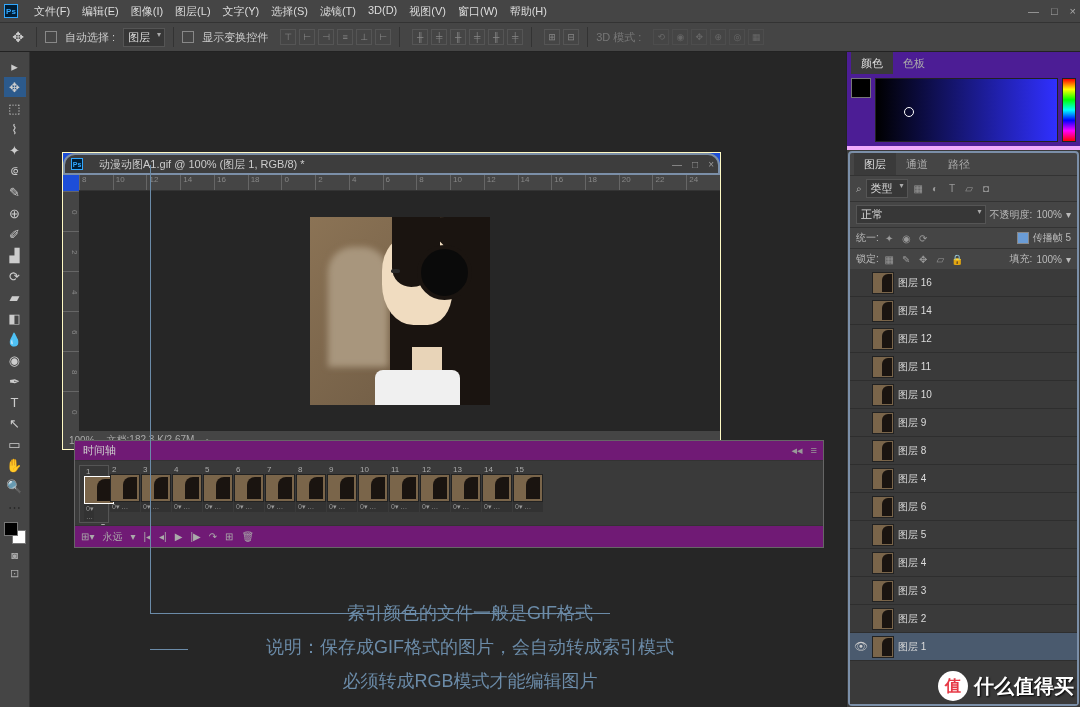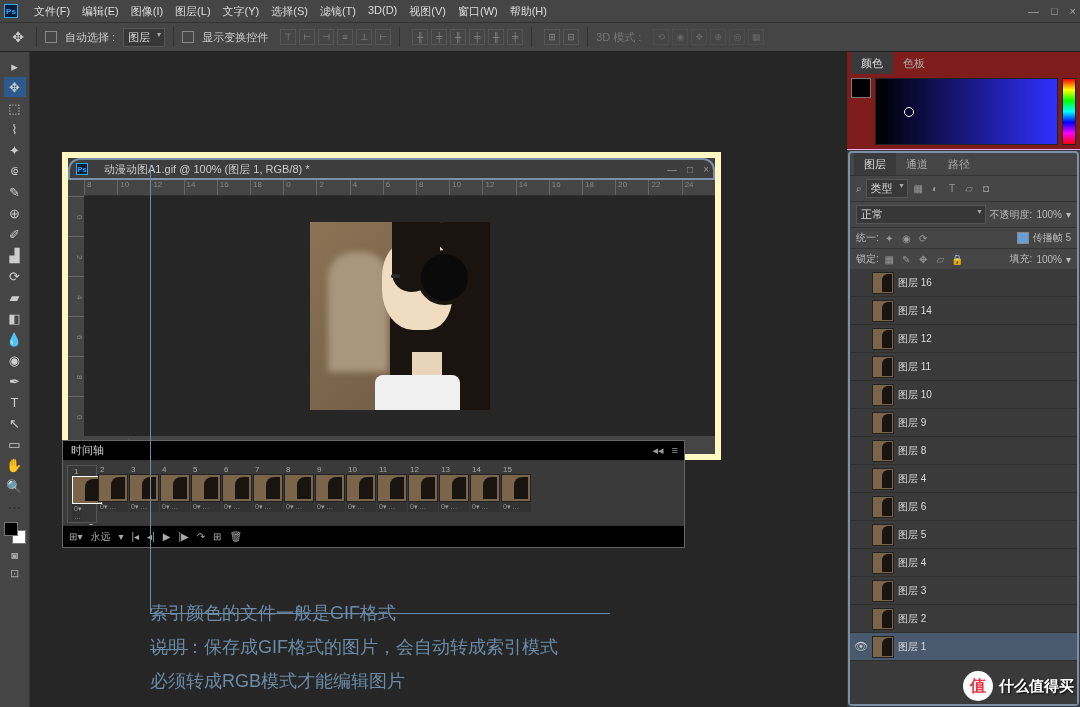--- a/index.html
+++ b/index.html
@@ -21,76 +21,76 @@
 .main{display:flex;height:655px}
 .toolbar{width:30px;background:#454545;border-right:1px solid #333;display:flex;flex-direction:column;align-items:center;padding-top:4px;gap:1px}
 .tool{width:22px;height:20px;display:flex;align-items:center;justify-content:center;color:#ccc;cursor:pointer;font-size:13px}
 .tool.active{background:#2c5a8c}
 .tool.black{color:#222}
 .color-swatch{width:22px;height:22px;position:relative;margin-top:4px}
 .color-swatch .fg{width:14px;height:14px;background:#000;border:1px solid #777;position:absolute;top:0;left:0}
 .color-swatch .bg{width:14px;height:14px;background:#fff;border:1px solid #777;position:absolute;bottom:0;right:0}
 .mini{width:14px;height:14px;display:flex;align-items:center;justify-content:center;font-size:11px;margin-top:3px;color:#aaa}
 .canvas-area{flex:1;background:#262626;position:relative;overflow:hidden}
-.doc-window{position:absolute;left:32px;top:100px;width:659px;background:#404040;border:6px solid #fef9c3}
+.doc-window{position:absolute;left:32px;top:100px;width:659px;background:#1d4ed8;border:1px solid #fef9c3}
 .doc-title{height:22px;background:#3d3d3d;display:flex;align-items:center;padding-left:6px;gap:6px;border:2px solid #7b8fa8;border-radius:12px 12px 0 0}
 .doc-title .wc{position:absolute;right:6px;display:flex;gap:10px;color:#999;font-size:10px}
 .ruler-h{height:16px;background:#454545;border-bottom:1px solid #333;position:relative;font-size:8px;color:#888;margin-left:16px;display:flex}
 .ruler-h span{flex:1;border-left:1px solid #666;padding-left:2px}
 .doc-body{display:flex;height:240px}
 .ruler-v{width:16px;background:#454545;display:flex;flex-direction:column;font-size:8px;color:#888}
 .ruler-v span{flex:1;border-top:1px solid #666;padding-top:2px;writing-mode:vertical-rl;text-align:center}
 .viewport{flex:1;background:#262626;display:flex;align-items:center;justify-content:center}
 .anime{width:180px;height:188px;background:linear-gradient(135deg,#8b7355 0%,#6b5842 100%);position:relative;overflow:hidden}
 .anime .bg-fig{width:60px;height:120px;background:#a8967d;position:absolute;left:18px;top:30px;filter:blur(3px);border-radius:25px 25px 0 0}
 .anime .face{width:70px;height:90px;background:#f0dcc0;position:absolute;right:38px;top:18px;border-radius:40% 40% 35% 45%}
 .anime .hair{width:110px;height:190px;background:#1a1410;position:absolute;right:-10px;top:0;border-radius:55px 0 0 0}
 .anime .hp{width:55px;height:55px;border:4px solid #1a1410;border-radius:50%;position:absolute;right:18px;top:28px;background:#0a0a0a}
 .anime .bang{width:48px;height:70px;background:#1a1410;position:absolute;right:50px;top:0;border-radius:0 0 30px 20px}
 .anime .eye{width:9px;height:4px;background:#2a2a2a;position:absolute;right:90px;top:52px;border-radius:40%}
 .anime .neck{width:30px;height:34px;background:#e8d4b8;position:absolute;right:48px;bottom:24px}
 .anime .collar{width:85px;height:35px;background:#f0f0f0;position:absolute;right:30px;bottom:0;border-radius:8px 8px 0 0}
 .doc-status{height:18px;background:#454545;display:flex;align-items:center;padding-left:6px;gap:12px;font-size:10px;color:#aaa}
-.timeline-panel{position:absolute;left:32px;top:388px;width:623px;background:#000000;border:1px solid #666}
+.timeline-panel{position:absolute;left:44px;top:388px;width:750px;background:#701a75;border:1px solid #666}
 .tl-header{height:20px;display:flex;align-items:center;padding:0 8px;font-size:11px;border-bottom:1px solid #333;position:relative}
 .tl-header .tc{position:absolute;right:6px;display:flex;gap:8px;color:#999}
 .tl-frames{display:flex;padding:4px 4px 2px;gap:1px;background:#3a3a3a;overflow-x:auto}
 .frame{width:30px;flex-shrink:0}
 .frame .num{font-size:8px;color:#aaa;padding-left:2px}
 .frame .thumb{width:30px;height:28px;background:#7a654a;border:1px solid #222;position:relative}
 .frame.sel .thumb{border:1px solid #fff}
 .frame .thumb::after{content:"";position:absolute;right:2px;top:2px;width:14px;height:22px;background:#1a1410;border-radius:8px 0 0 0}
 .frame .time{font-size:7px;color:#999;padding:1px 2px;background:#323232}
 .tl-controls{height:22px;display:flex;align-items:center;padding:0 6px;gap:8px;border-top:1px solid #333;font-size:10px;color:#aaa}
 .tl-controls span{cursor:pointer}
-.annotations{position:absolute;left:120px;top:544px;width:640px;text-align:left;color:#6b8ba8;font-family:"SimSun","Microsoft YaHei";font-size:18px;line-height:34px}
+.annotations{position:absolute;left:120px;top:544px;width:640px;text-align:center;color:#6b8ba8;font-family:"SimSun","Microsoft YaHei";font-size:18px;line-height:34px}
 .ann-line{position:absolute;background:#6b8ba8}
 .right-panels{width:234px;background:#3a3a3a;border-left:1px solid #222;display:flex;flex-direction:column}
-.color-panel{height:98px;background:#7f1d1d;display:flex;flex-direction:column;border-bottom:1px solid #f0abfc}
+.color-panel{height:98px;background:#4c1d95;display:flex;flex-direction:column;border-bottom:4px solid #f0abfc}
 .panel-tabs{height:22px;display:flex;padding-left:4px}
 .panel-tabs .tab{padding:4px 10px;font-size:11px;color:#aaa;cursor:pointer}
 .panel-tabs .tab.active{background:#3a3a3a;color:#ddd}
 .color-body{flex:1;display:flex;padding:4px}
 .cb-swatch{width:20px;height:20px;background:#000;border:1px solid #777;margin-right:4px}
 .cb-field{flex:1;background:linear-gradient(to right,#000,#3030ff);position:relative;border:1px solid #222}
 .cb-field .ring{width:10px;height:10px;border:1px solid #fff;border-radius:50%;position:absolute;left:28px;top:28px}
 .cb-hue{width:14px;background:linear-gradient(#f00,#ff0,#0f0,#0ff,#00f,#f0f,#f00);margin-left:4px;border:1px solid #222}
 .layers-panel{flex:1;background:#454545;display:flex;flex-direction:column;border:2px solid #7b8fa8;border-radius:4px;margin:1px}
 .lp-opts{padding:3px 6px;display:flex;align-items:center;gap:4px;font-size:10px;color:#bbb;border-top:1px solid #333}
 .lp-opts .icn{width:13px;height:13px;display:flex;align-items:center;justify-content:center;color:#999;font-size:10px}
 .layer-list{flex:1;overflow-y:auto;background:#3a3a3a}
 .layer{height:28px;display:flex;align-items:center;padding:0 4px;gap:4px;border-bottom:1px solid #2e2e2e}
 .layer.active{background:#4a5a6e}
 .layer .vis{width:14px;display:flex;justify-content:center;font-size:11px;color:#ccc}
 .layer .lthumb{width:22px;height:22px;background:#7a654a;border:1px solid #222;position:relative}
 .layer .lthumb::after{content:"";position:absolute;right:1px;top:1px;width:10px;height:18px;background:#1a1410;border-radius:6px 0 0 0}
 .layer .lname{font-size:10px;color:#ddd}
 .watermark{position:absolute;right:6px;bottom:6px;display:flex;align-items:center;gap:6px;z-index:10}
 .wm-circle{width:30px;height:30px;border-radius:50%;background:#fff;display:flex;align-items:center;justify-content:center;font-size:16px;font-weight:bold;color:#e63946}
-.wm-text{font-size:15px;font-weight:bold;color:#fff;text-shadow:1px 1px 2px #000}
+.wm-text{font-size:20px;font-weight:bold;color:#fff;text-shadow:1px 1px 2px #000}
 </style>
 </head>
 <body>
 
 <div class="menubar">
   <div class="ps-icon">Ps</div>
   <div id="menu-items" style="display: flex;">
       <span class="mi">文件(F)</span>
       <span class="mi">编辑(E)</span>
       <span class="mi">图像(I)</span>

